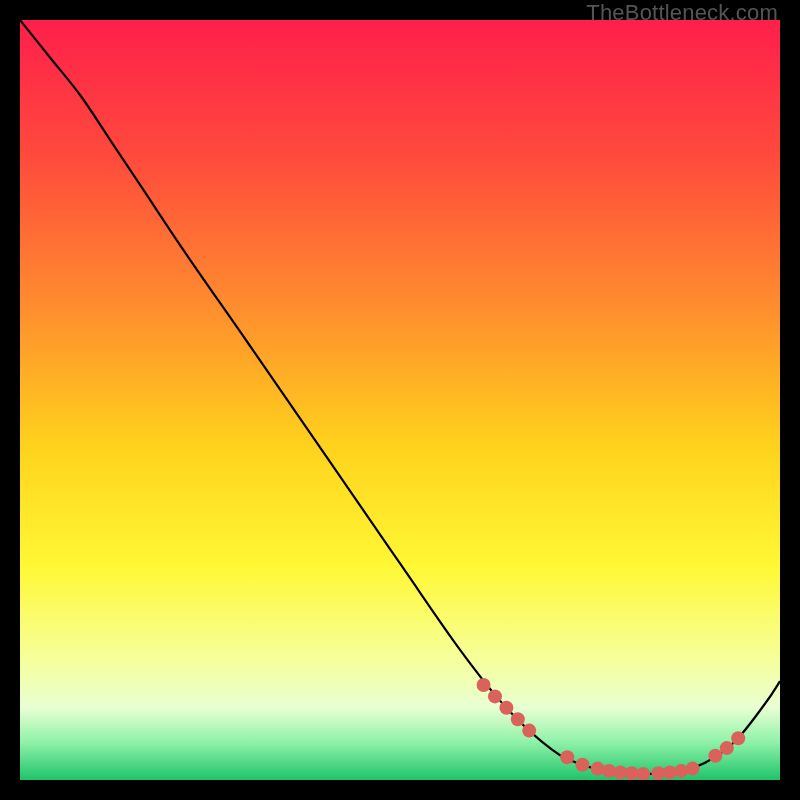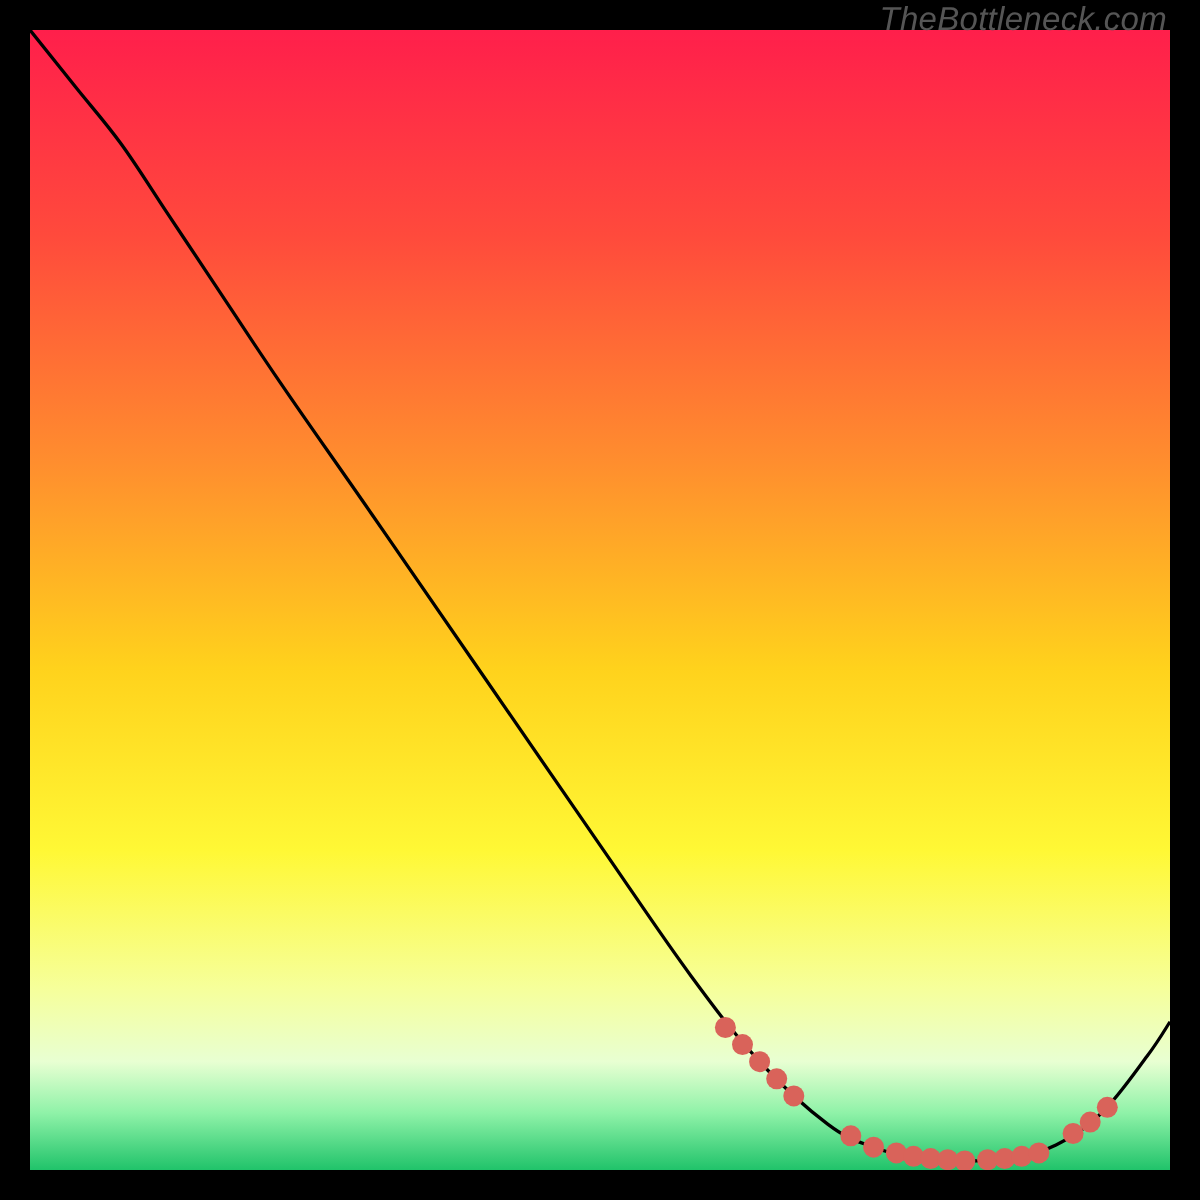--- a/index.html
+++ b/index.html
@@ -13,21 +13,20 @@
   }
   .watermark {
     position: absolute;
     top: 0px;
     right: 22px;
     color: #555;
     font-size: 22px;
     font-weight: 500;
     letter-spacing: 0.2px;
     z-index: 10;
-    font-style: italic;
   }
   svg {
     position: absolute;
     left: 20px;
     top: 20px;
     width: 760px;
     height: 760px;
     display: block;
   }
   .curve {

